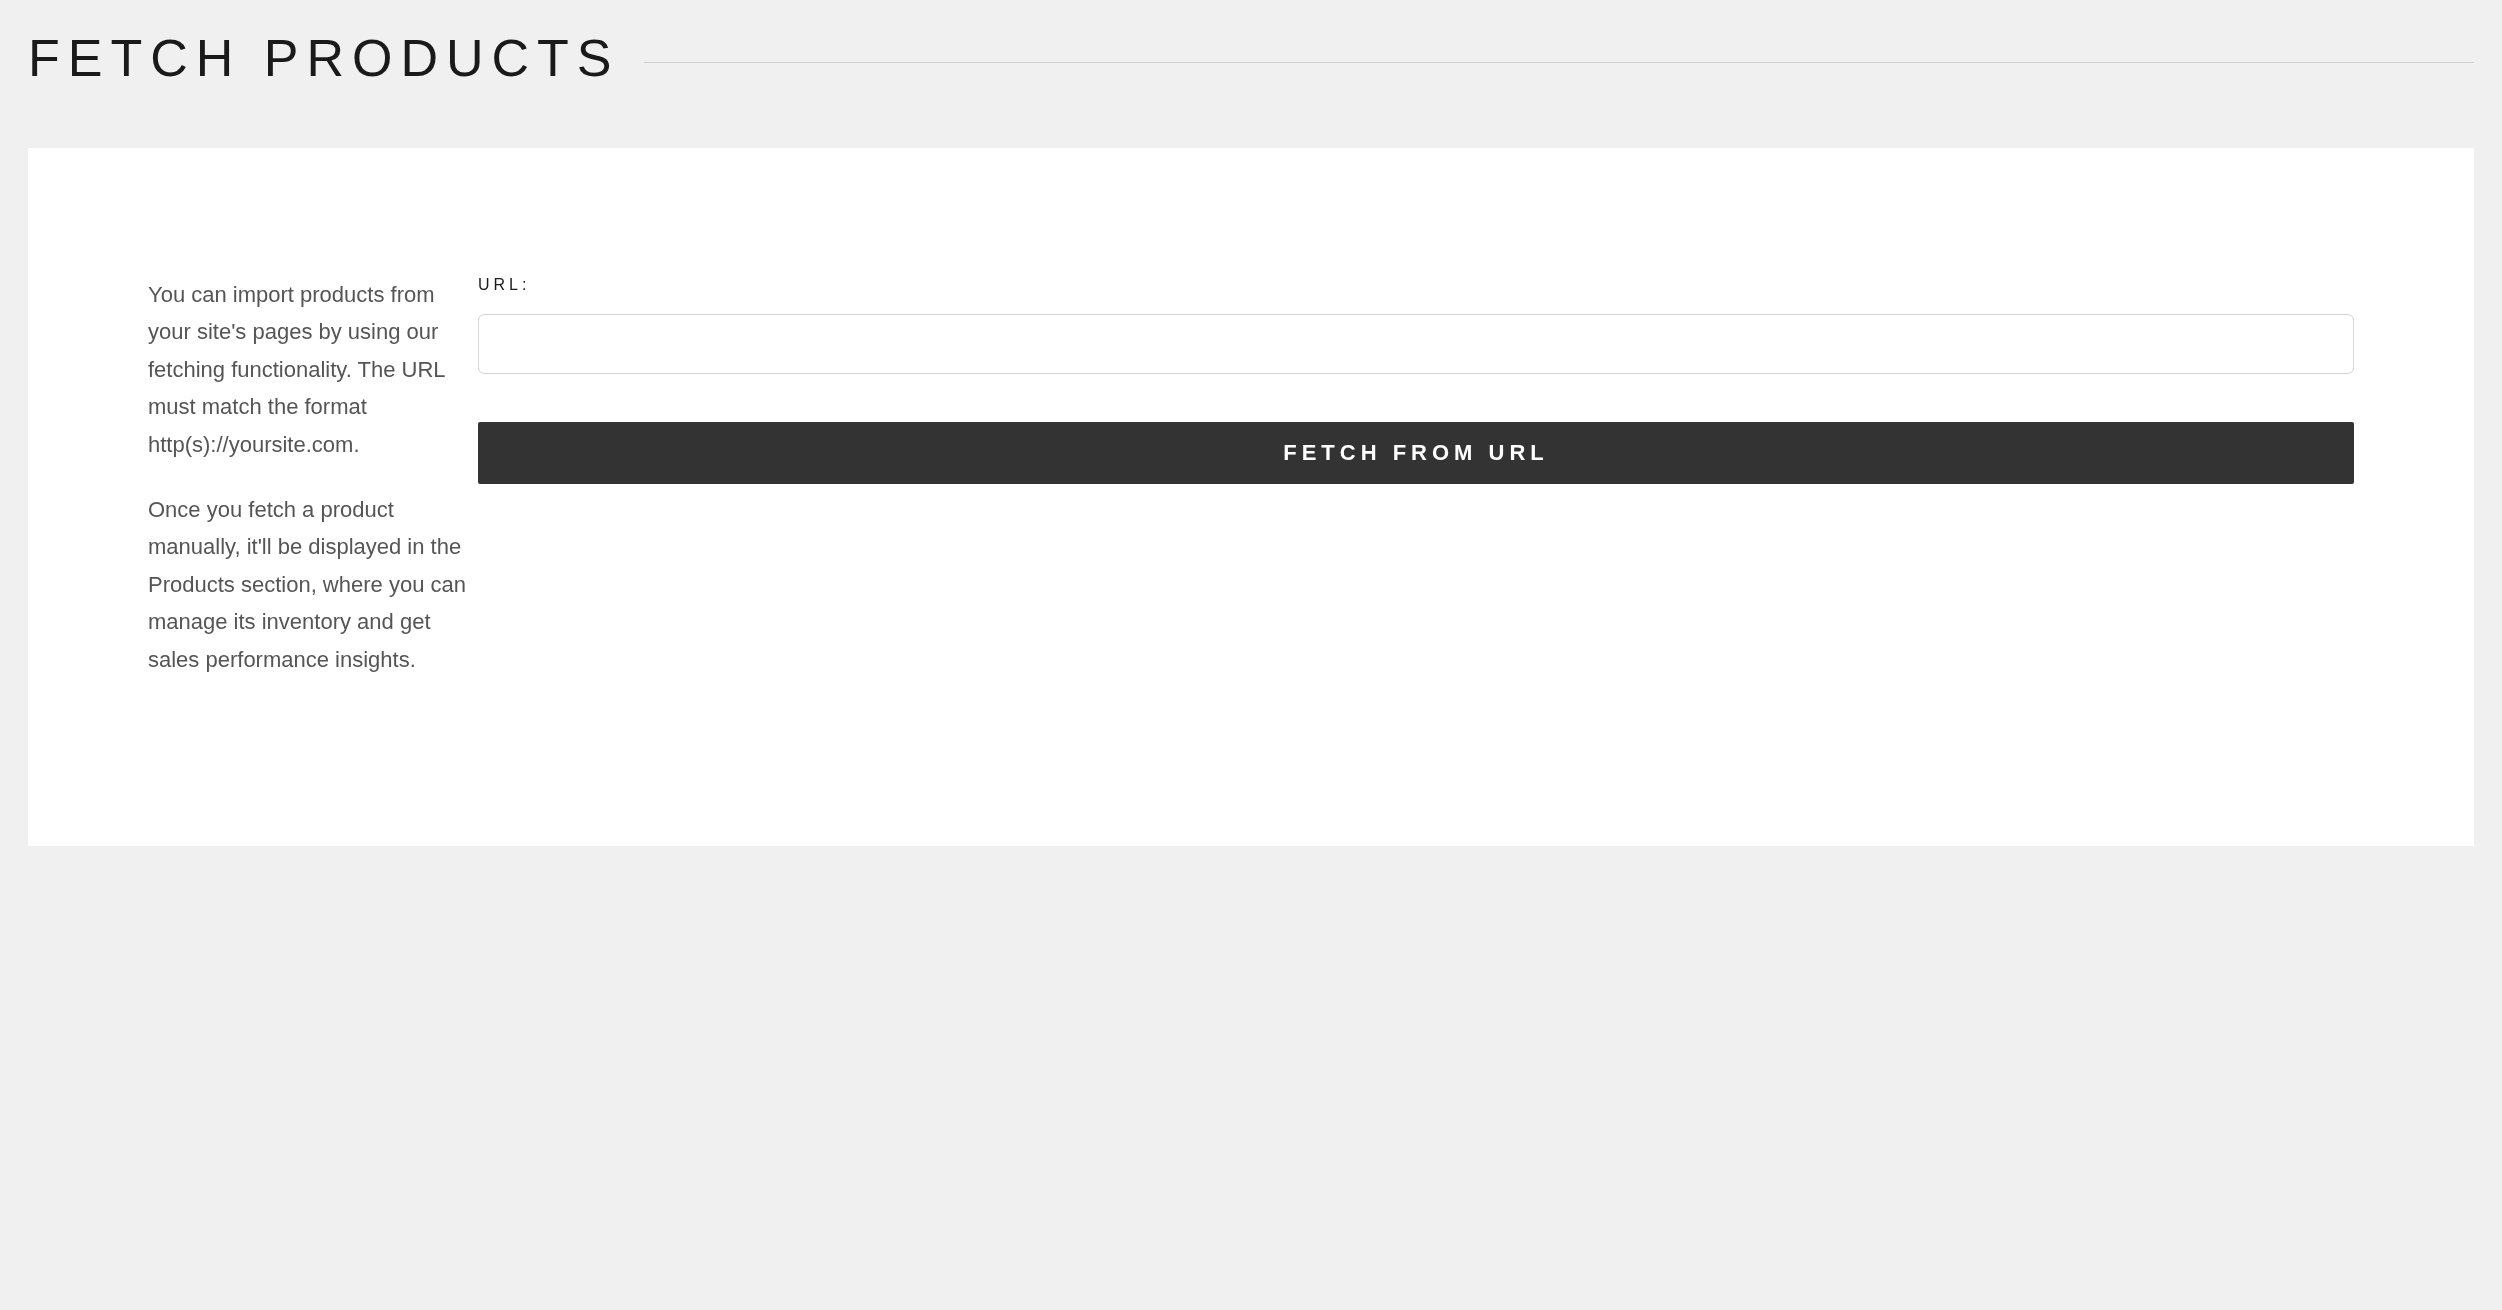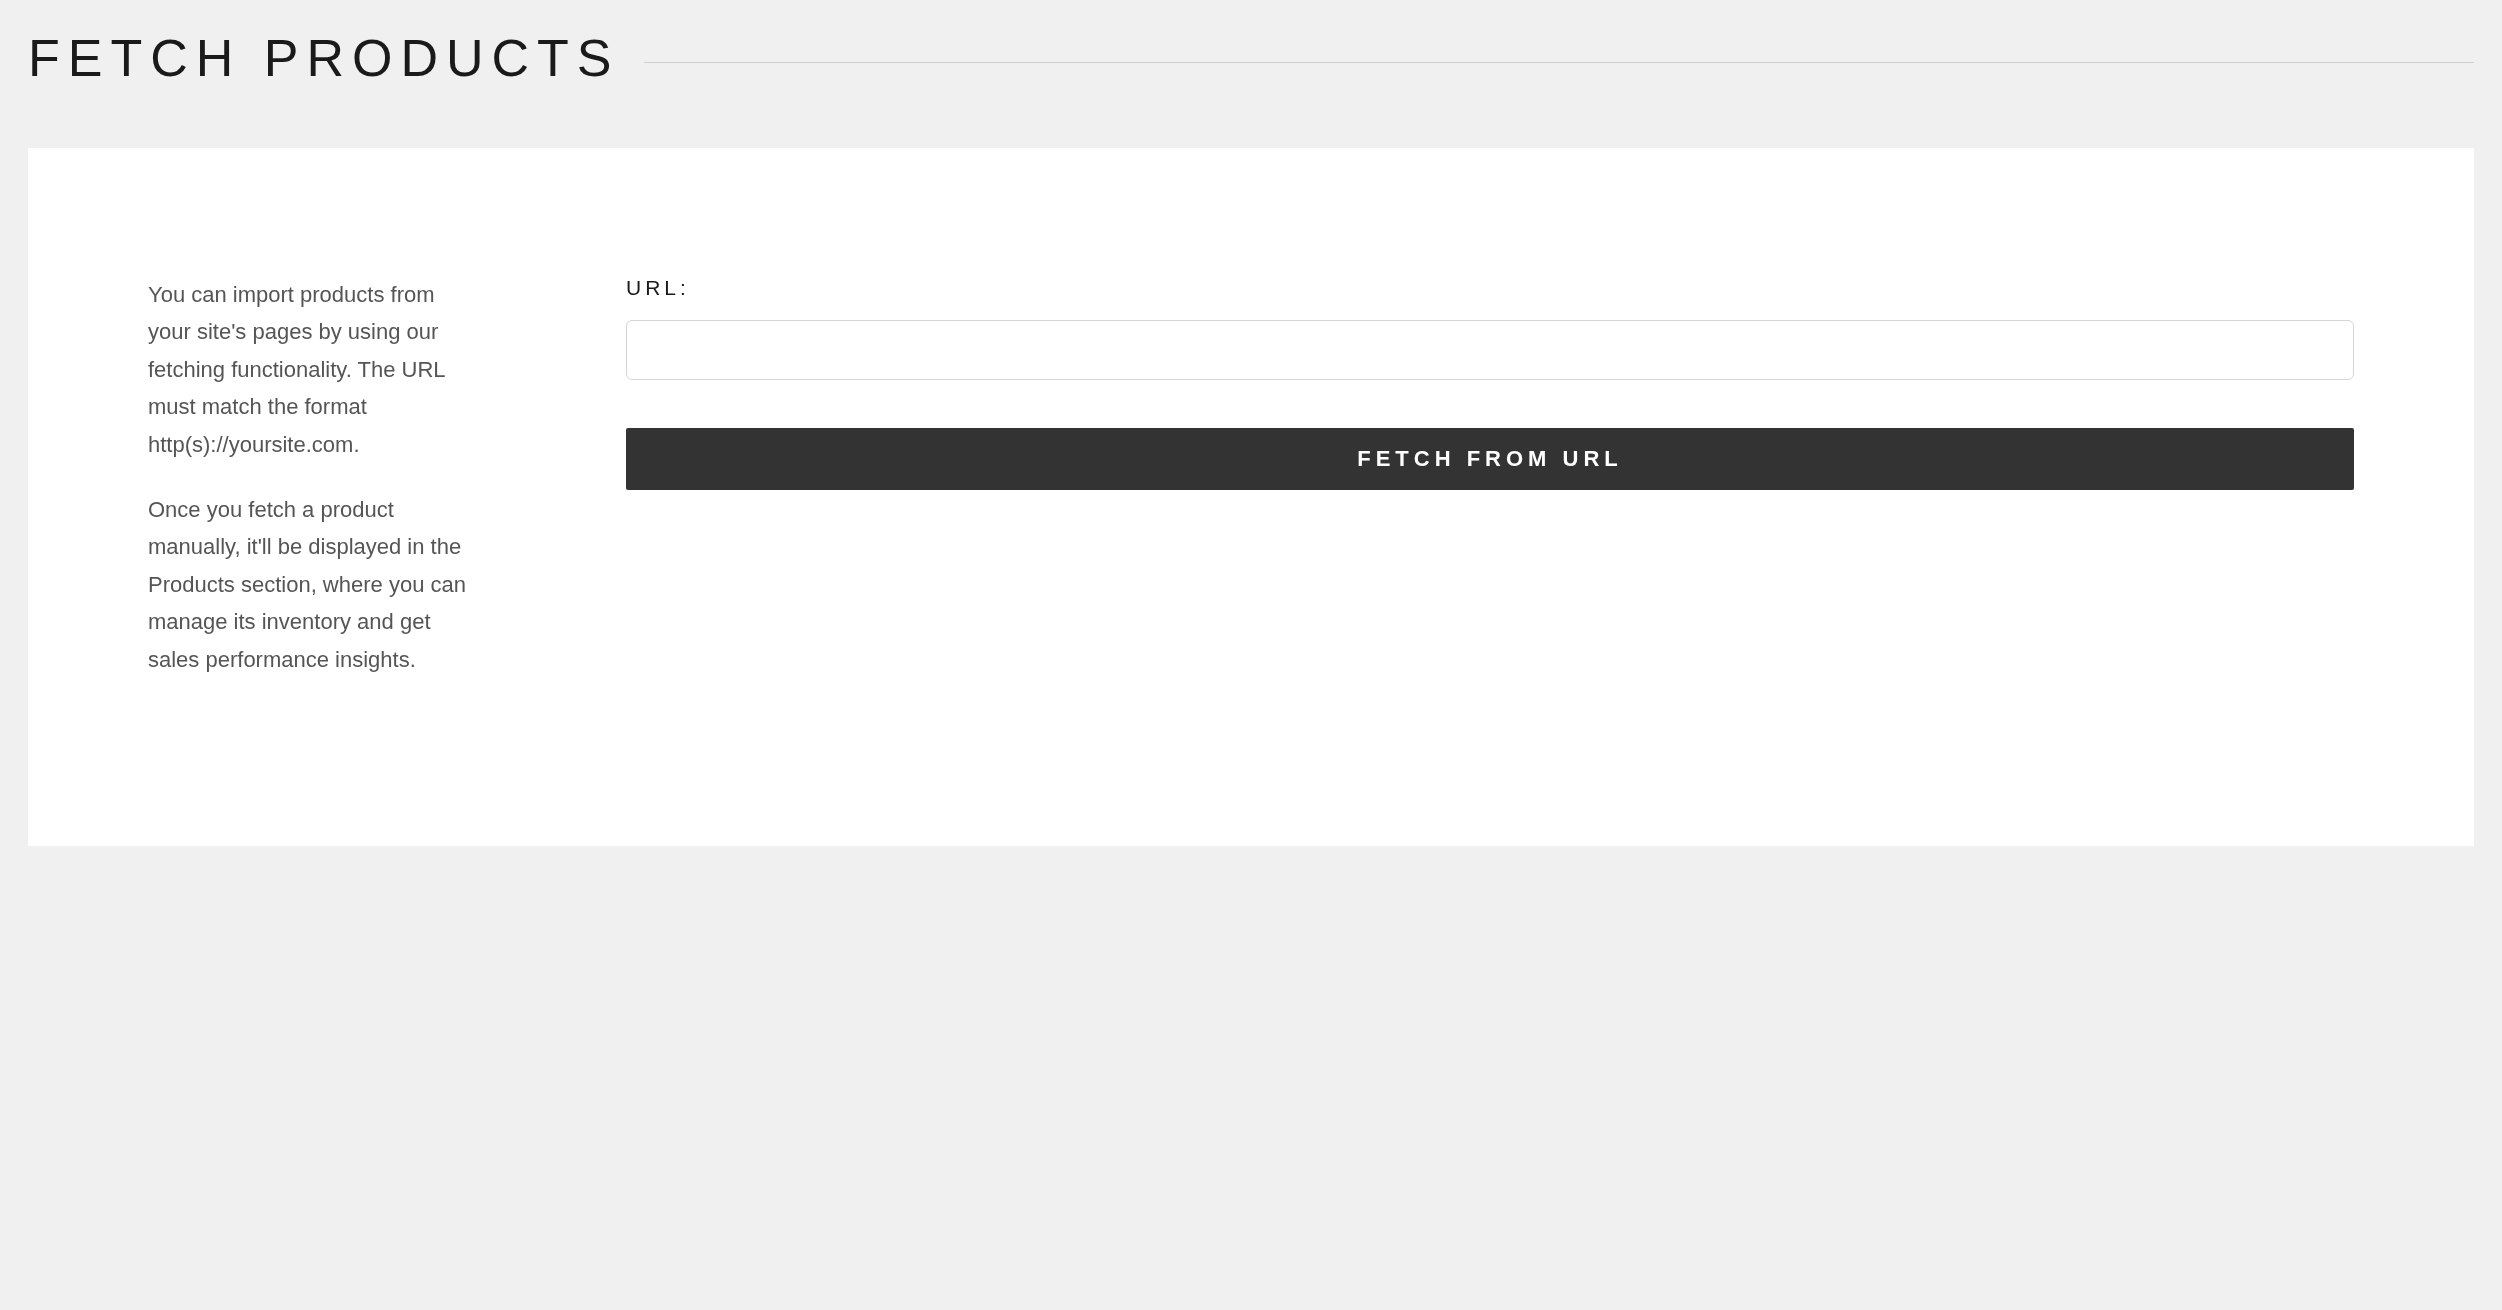--- a/index.html
+++ b/index.html
@@ -39,41 +39,40 @@
       flex: 1;
       height: 1px;
       background-color: #d0d0d0;
       margin-top: 8px;
     }
 
     .main-card {
       background-color: #ffffff;
       padding: 128px 120px 140px 120px;
       display: flex;
-      gap: 148px;
     }
 
     .description-column {
       flex: 0 0 330px;
     }
 
     .description-paragraph {
       font-size: 22px;
       line-height: 1.7;
       color: #555555;
       margin-bottom: 28px;
     }
 
     .form-column {
       flex: 1;
     }
 
     .form-label {
       display: block;
-      font-size: 21px;
+      font-size: 16px;
       font-weight: 400;
       letter-spacing: 4px;
       color: #1a1a1a;
       margin-bottom: 20px;
     }
 
     .url-input {
       width: 100%;
       height: 60px;
       border: 1px solid #d5d5d5;

